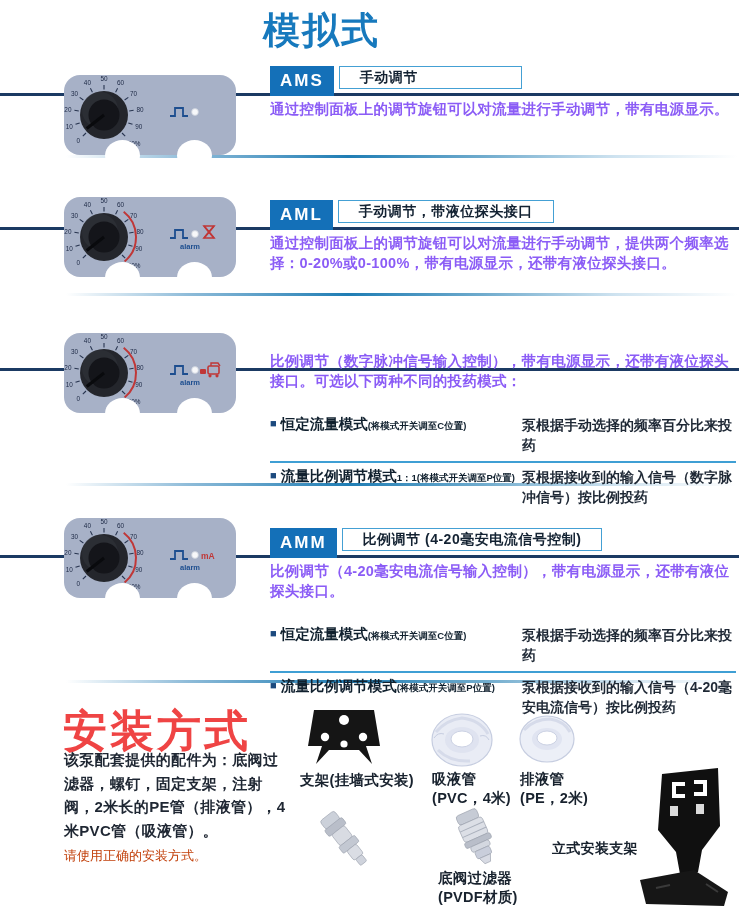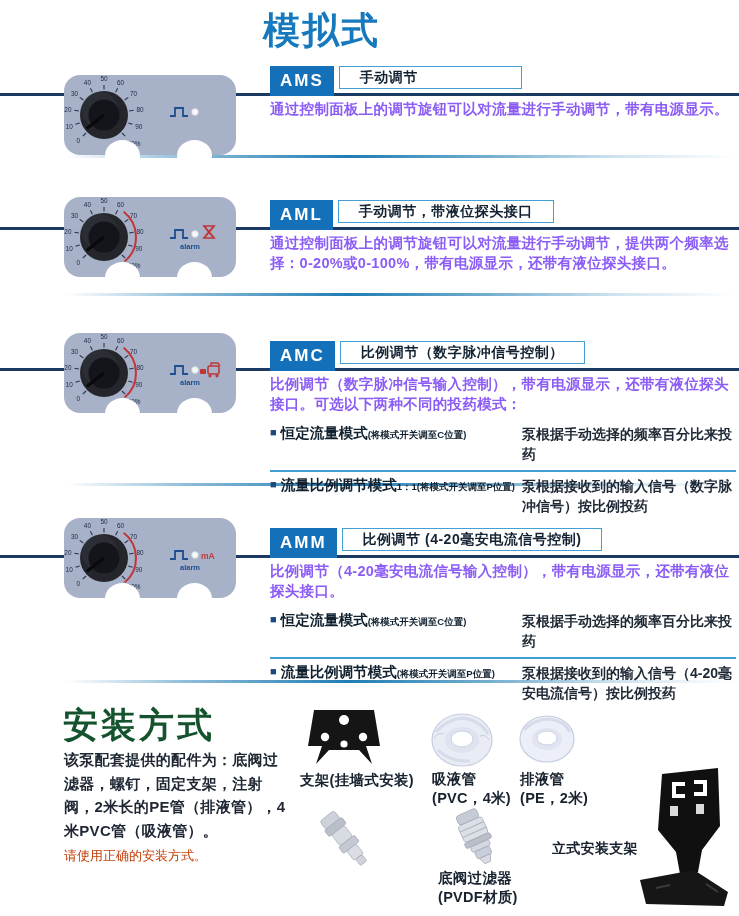--- a/index.html
+++ b/index.html
@@ -11,31 +11,31 @@
 .model{position:absolute;left:0;width:739px}
 .rule{position:absolute;left:0;right:0;top:33px;height:3px;background:#1b3a63;z-index:1}
 .panel{position:absolute;left:64px;width:172px;height:80px;background:#a7b1c7;border-radius:16px;z-index:2}
 .notch{position:absolute;bottom:-16px;width:35px;height:31px;background:#fff;border-radius:50%}
 .n1{left:41px}.n2{left:113px}
 .content{position:absolute;left:270px;top:6px;width:466px;z-index:3}
 .head{display:flex;align-items:stretch;height:23px}
 .badge{background:#1470b8;color:#fff;font-weight:bold;font-size:17px;padding:15px 10px;letter-spacing:2px;display:flex;align-items:center}
 .labelbox{margin-left:5px;border:1px solid #44a0d4;background:#fff;min-width:183px;font-size:14px;font-weight:bold;color:#132232;padding:0 20px;display:flex;align-items:center;letter-spacing:.5px}
 .desc{margin-top:11px;font-size:14.5px;line-height:19.5px;color:#8b5cf6;font-weight:600;letter-spacing:.3px}
-.modes{margin-top:6px}
+.modes{margin-top:20px}
 .mode{display:flex;padding:4px 0 6px}
 .mode+.mode{border-top:2px solid #3f9fd4}
 .mleft{flex:0 0 250px;font-size:14.5px;font-weight:bold;color:#10202e;white-space:nowrap}
 .bullet{color:#1c4a7e;font-size:11px;margin-right:4px;position:relative;top:-2px}
 .note{font-size:9.5px;font-weight:600}
 .mright{flex:1;font-size:14px;line-height:20px;color:#1e2835;font-weight:600;padding-left:2px}
 .divider{position:absolute;left:66px;right:2px;height:3px;background:linear-gradient(90deg,rgba(255,255,255,0),#8fbcd9 18%,#1f7db4 42%,#6fabcd 62%,#cfe3f0 82%,rgba(255,255,255,0))}
 
 .install{position:absolute;left:0;top:700px;width:739px;height:216px}
-.install-title{position:absolute;left:63px;top:2px;font-size:35px;font-weight:bold;color:#14532d;letter-spacing:3px}
+.install-title{position:absolute;left:63px;top:2px;font-size:44px;font-weight:bold;color:#ef4444;letter-spacing:3px}
 .install-par{position:absolute;left:64px;top:48px;width:224px;font-size:15px;line-height:23.5px;color:#1f2733;font-weight:600;letter-spacing:.3px}
 .install-note{position:absolute;left:64px;top:147px;font-size:13px;color:#c2410c;font-weight:400}
 .acc-img{position:absolute}
 .acc-cap{position:absolute;font-size:14.5px;font-weight:600;color:#18222e;line-height:19px;letter-spacing:.3px}
 .acc-cap span{display:block}
 .img-bracket{left:306px;top:8px}
 .cap-bracket{left:300px;top:71px}
 .img-suction{left:430px;top:12px}
 .cap-suction{left:432px;top:70px}
 .img-drain{left:518px;top:14px}
@@ -200,24 +200,20 @@
                 <circle cx="0" cy="4.8" r="1.6"></circle>
                 <circle cx="7" cy="4.8" r="1.6"></circle>
               </g>
               <text x="2" y="13.5" font-size="7.5" font-weight="bold" fill="#1d4e8f" text-anchor="middle">alarm</text>
             </g>
           </svg>
         <div class="notch n1"></div>
         <div class="notch n2"></div>
       </div>
       <div class="content">
-        <div class="head">
-          <span class="badge">AMC</span>
-          <span class="labelbox">比例调节（数字脉冲信号控制）</span>
-        </div>
         <p class="desc">比例调节（数字脉冲信号输入控制），带有电源显示，还带有液位探头接口。可选以下两种不同的投药模式：</p>
         <div class="modes">
             <div class="mode">
               <div class="mleft"><span class="bullet">■</span><span class="mname">恒定流量模式</span><span class="note">(将模式开关调至C位置)</span></div>
               <div class="mright">泵根据手动选择的频率百分比来投药</div>
             </div>
             <div class="mode">
               <div class="mleft"><span class="bullet">■</span><span class="mname">流量比例调节模式</span><span class="note">1：1(将模式开关调至P位置)</span></div>
               <div class="mright">泵根据接收到的输入信号（数字脉冲信号）按比例投药</div>
             </div>

